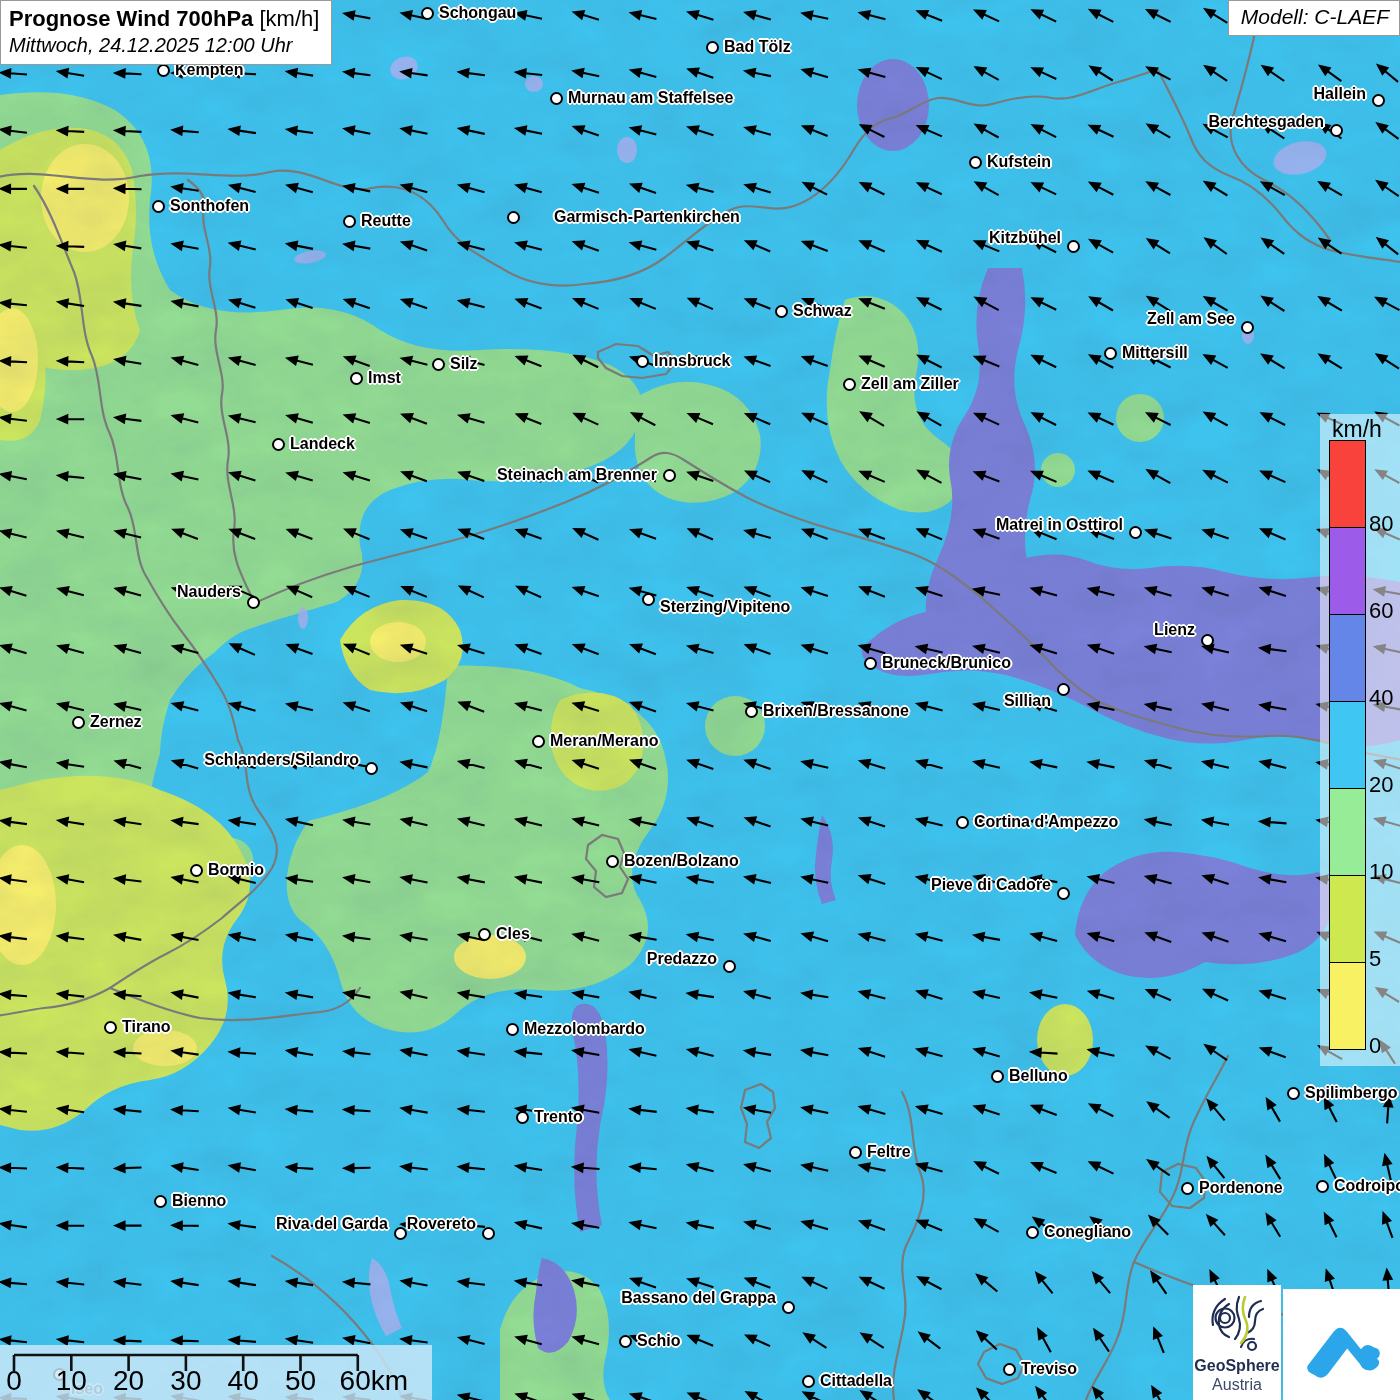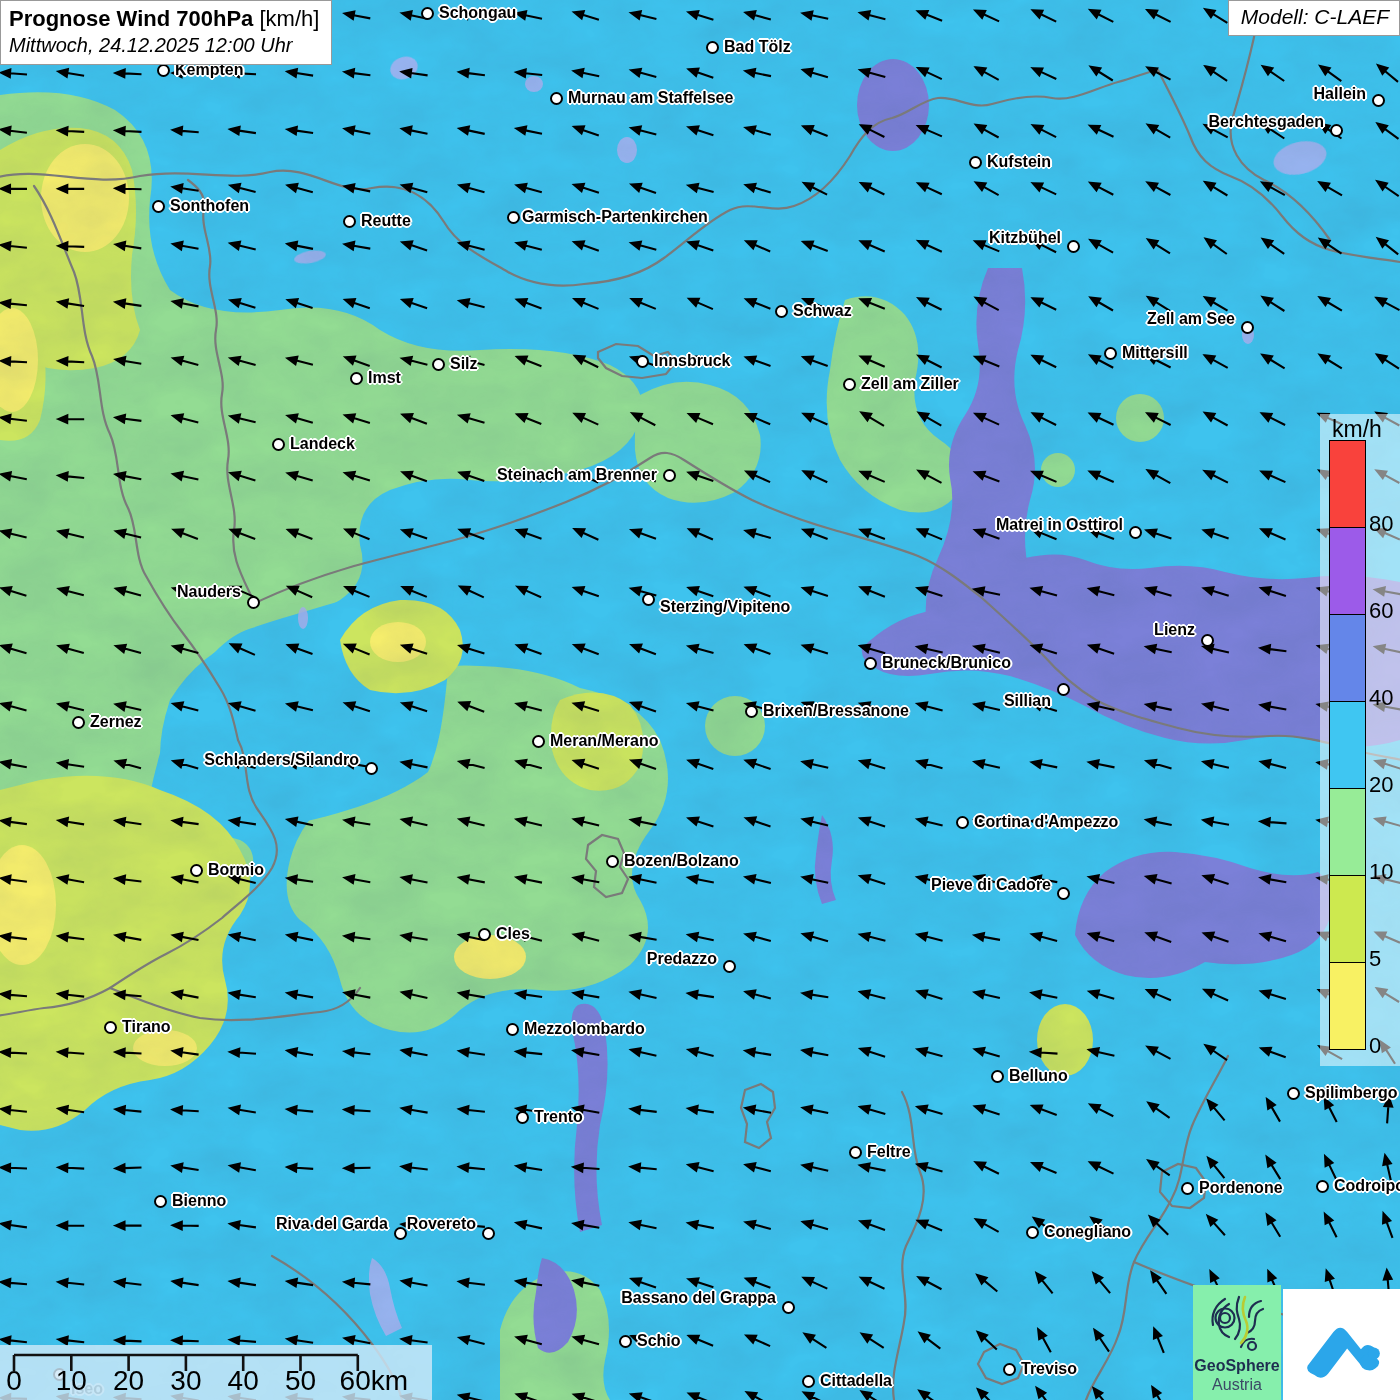--- a/index.html
+++ b/index.html
@@ -17,21 +17,21 @@
   #title-line1 .b{font-weight:700;}
   #title-line2{font-size:20px;font-style:italic;color:#000;margin-top:2px;}
   #model-box{right:0;top:0;background:#fff;border:1px solid #999;padding:4px 10px 6px 12px;}
   #model-label{font-size:21px;font-style:italic;color:#000;}
   #legend-panel{left:1320px;top:414px;width:80px;height:652px;background:rgba(255,255,255,.52);}
   #legend-title{position:absolute;left:12px;top:2px;font-size:23px;color:#000;}
   .legend-block{position:absolute;left:9px;width:37px;height:88px;border:1.5px solid #000;box-sizing:border-box;}
   .legend-tick{position:absolute;left:49px;font-size:22px;color:#000;line-height:1;}
   #scalebar-panel{left:0;top:1345px;width:432px;height:55px;background:rgba(206,232,248,.82);}
   .sb-num{position:absolute;top:22px;transform:translateX(-50%);font-size:28px;color:#000;line-height:1;}
-  #geosphere-box{left:1193px;top:1285px;width:88px;height:115px;background:#86efac;text-align:center;}
+  #geosphere-box{left:1193px;top:1285px;width:88px;height:115px;background:#ffffff;text-align:center;}
   #geosphere-org{font-size:16px;font-weight:700;color:#1e2d50;line-height:1.1;margin-top:-2px;}
   #geosphere-country{font-size:16px;color:#3c4a66;line-height:1.2;}
   #bluelogo-box{left:1283px;top:1289px;width:117px;height:111px;background:#fff;display:flex;align-items:center;justify-content:center;}
 </style>
 </head>
 <body>
 
 <div id="stage">
 
   <svg id="map-svg" width="1400" height="1400" viewBox="0 0 1400 1400">
@@ -759,21 +759,21 @@
       <div class="city-label" style="top: 98px; transform: translateY(-50%); left: 568px;">Murnau am Staffelsee</div>
       <div class="city-marker" style="left: 1371.5px; top: 93.5px;"></div>
       <div class="city-label" style="top: 94px; transform: translateY(-50%); right: 34px; text-align: right;">Hallein</div>
       <div class="city-marker" style="left: 1329.5px; top: 123.5px;"></div>
       <div class="city-label" style="top: 122px; transform: translateY(-50%); right: 76px; text-align: right; padding-left: 32px;">Berchtesgaden</div>
       <div class="city-marker" style="left: 968.5px; top: 155.5px;"></div>
       <div class="city-label" style="top: 162px; transform: translateY(-50%); left: 987px;">Kufstein</div>
       <div class="city-marker" style="left: 151.5px; top: 199.5px;"></div>
       <div class="city-label" style="top: 206px; transform: translateY(-50%); left: 170px;">Sonthofen</div>
       <div class="city-marker" style="left: 506.5px; top: 210.5px;"></div>
-      <div class="city-label" style="top: 217px; transform: translateY(-50%); left: 522px; text-align: right;">Garmisch-Partenkirchen</div>
+      <div class="city-label" style="top: 217px; transform: translateY(-50%); left: 554px; text-align: right;">Garmisch-Partenkirchen</div>
       <div class="city-marker" style="left: 342.5px; top: 214.5px;"></div>
       <div class="city-label" style="top: 221px; transform: translateY(-50%); left: 361px;">Reutte</div>
       <div class="city-marker" style="left: 1066.5px; top: 239.5px;"></div>
       <div class="city-label" style="top: 238px; transform: translateY(-50%); right: 339px; text-align: right;">Kitzbühel</div>
       <div class="city-marker" style="left: 774.5px; top: 304.5px;"></div>
       <div class="city-label" style="top: 311px; transform: translateY(-50%); left: 793px;">Schwaz</div>
       <div class="city-marker" style="left: 1240.5px; top: 320.5px;"></div>
       <div class="city-label" style="top: 319px; transform: translateY(-50%); right: 165px; text-align: right;">Zell am See</div>
       <div class="city-marker" style="left: 1103.5px; top: 346.5px;"></div>
       <div class="city-label" style="top: 353px; transform: translateY(-50%); left: 1122px;">Mittersill</div>

